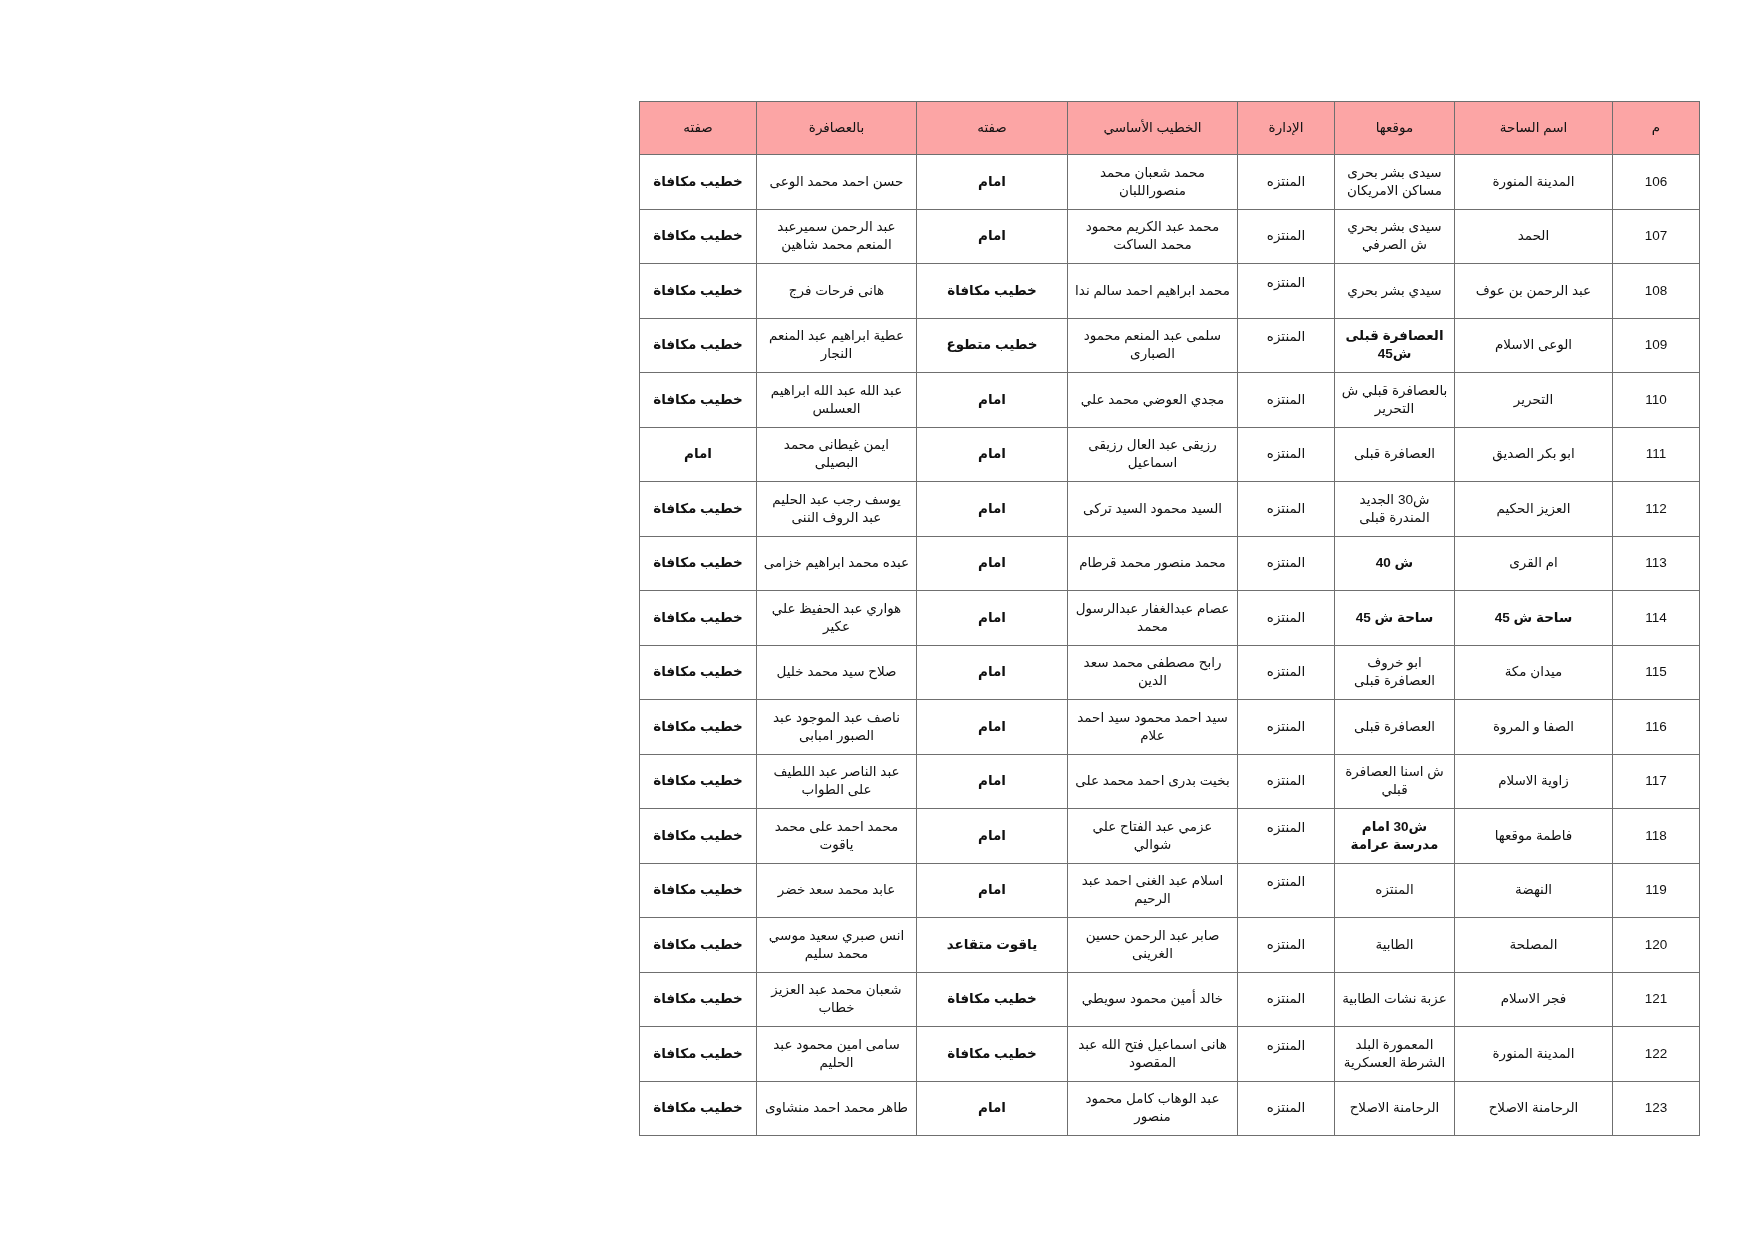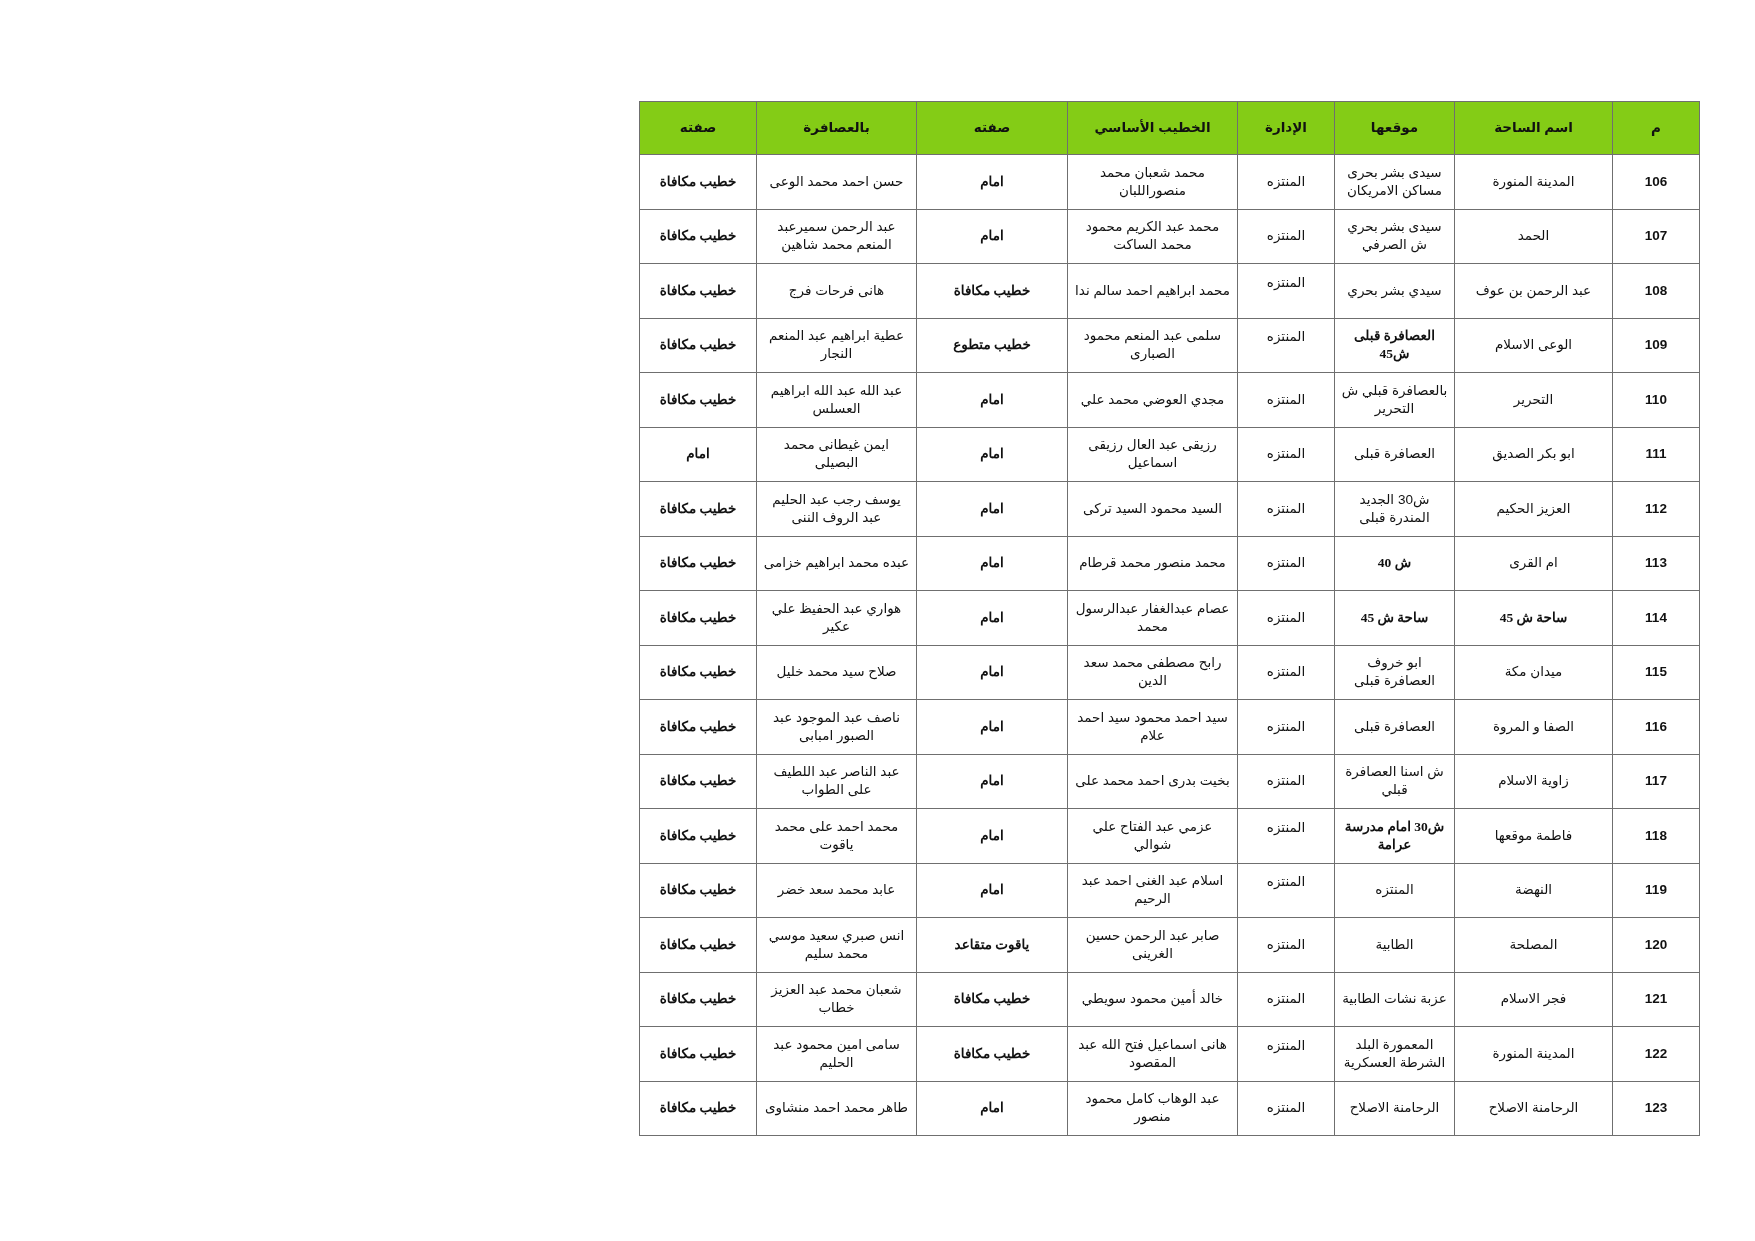--- a/index.html
+++ b/index.html
@@ -8,24 +8,24 @@
   .page { position:absolute; left:0; top:0; width:1755px; height:1241px; background:#fff; }
   table.grid {
     position:absolute; left:639px; top:101px; width:1061px;
     border-collapse:collapse; table-layout:fixed; direction:rtl;
     font-family:"Liberation Sans", "DejaVu Sans", sans-serif;
   }
   table.grid th, table.grid td {
     border:1.5px solid #6f6f6f; text-align:center; vertical-align:middle;
     padding:0 6px; color:#111; line-height:18px;
   }
-  table.grid th { background:#84cc16; height:52px; font-size:13.5px; font-weight:bold; }
+  table.grid th { background:#fca5a5; height:52px; font-size:13.5px; font-weight:normal; }
   table.grid td { height:53.5px; font-size:13.5px; }
-  td.num { font-weight:bold; font-size:16px; }
-  td.bold { font-weight:bold;font-family:Liberation Serif, serif; }
+  td.num { font-weight:normal; font-size:16px; }
+  td.bold { font-weight:bold; }
   td .t { display:inline-block; }
   td.idara-top .t { position:relative; top:-8px; }
 </style>
 </head>
 <body>
 
 <div class="page">
   <table class="grid">
     <colgroup>
       <col style="width:87px">

